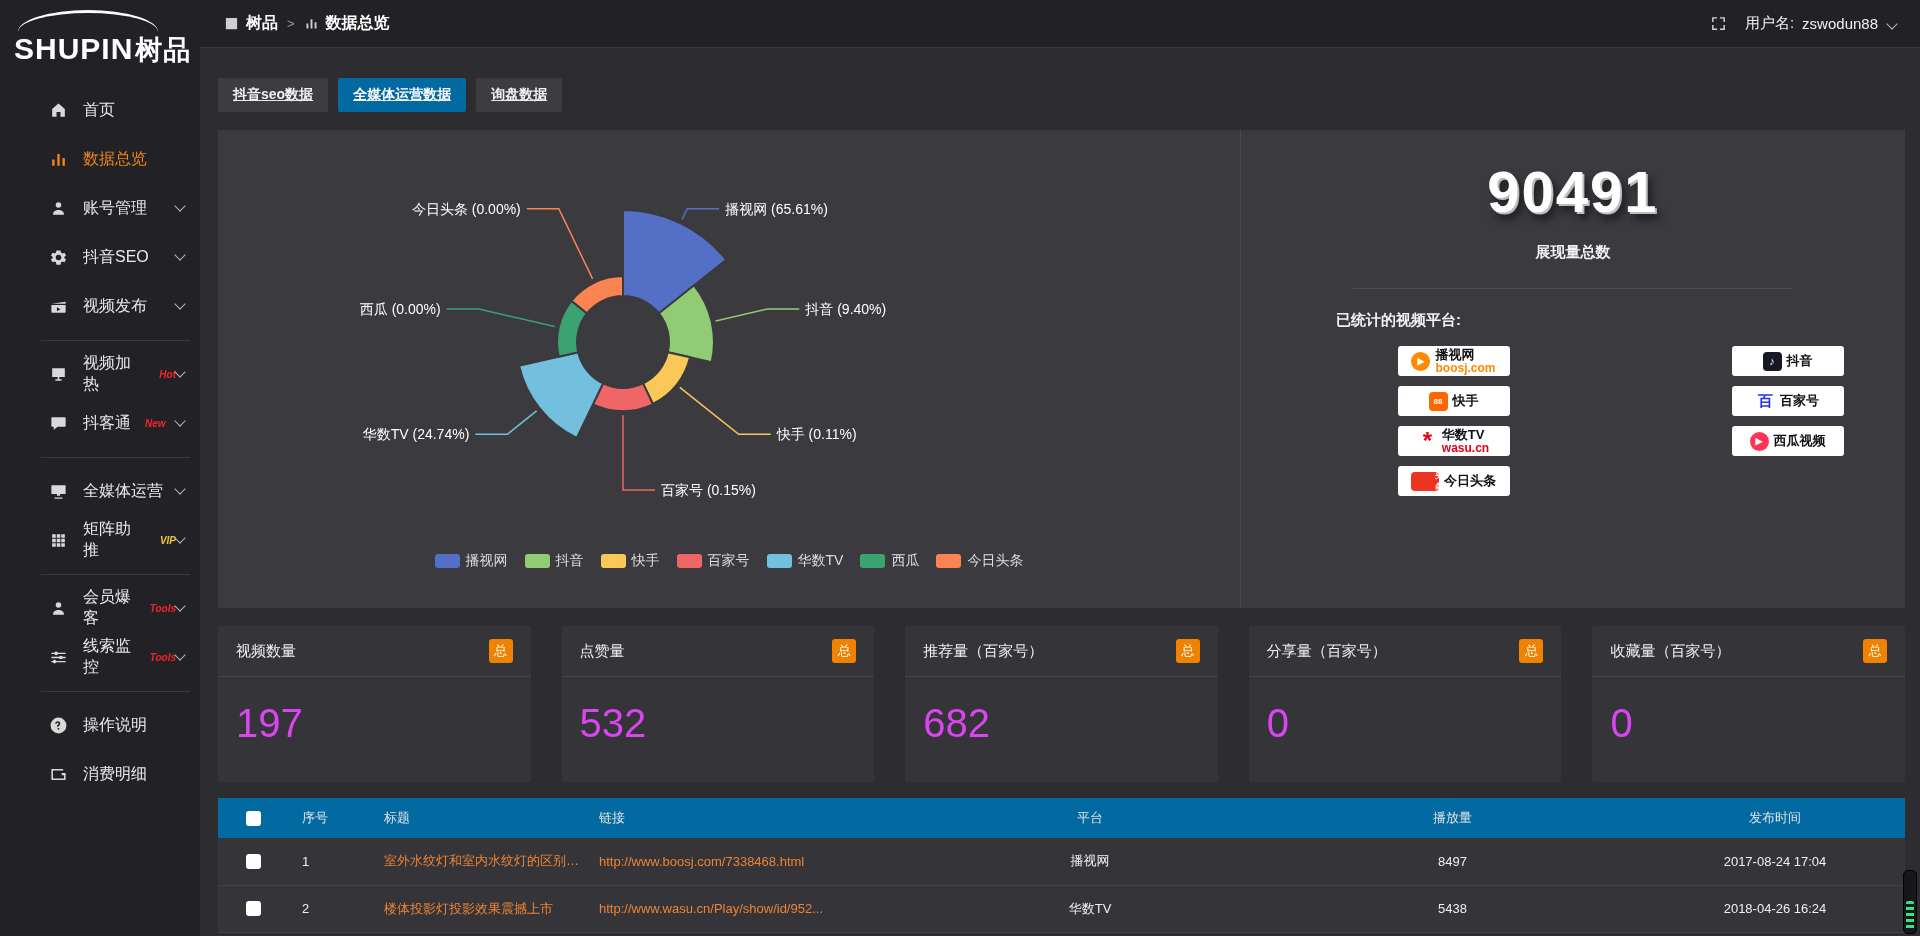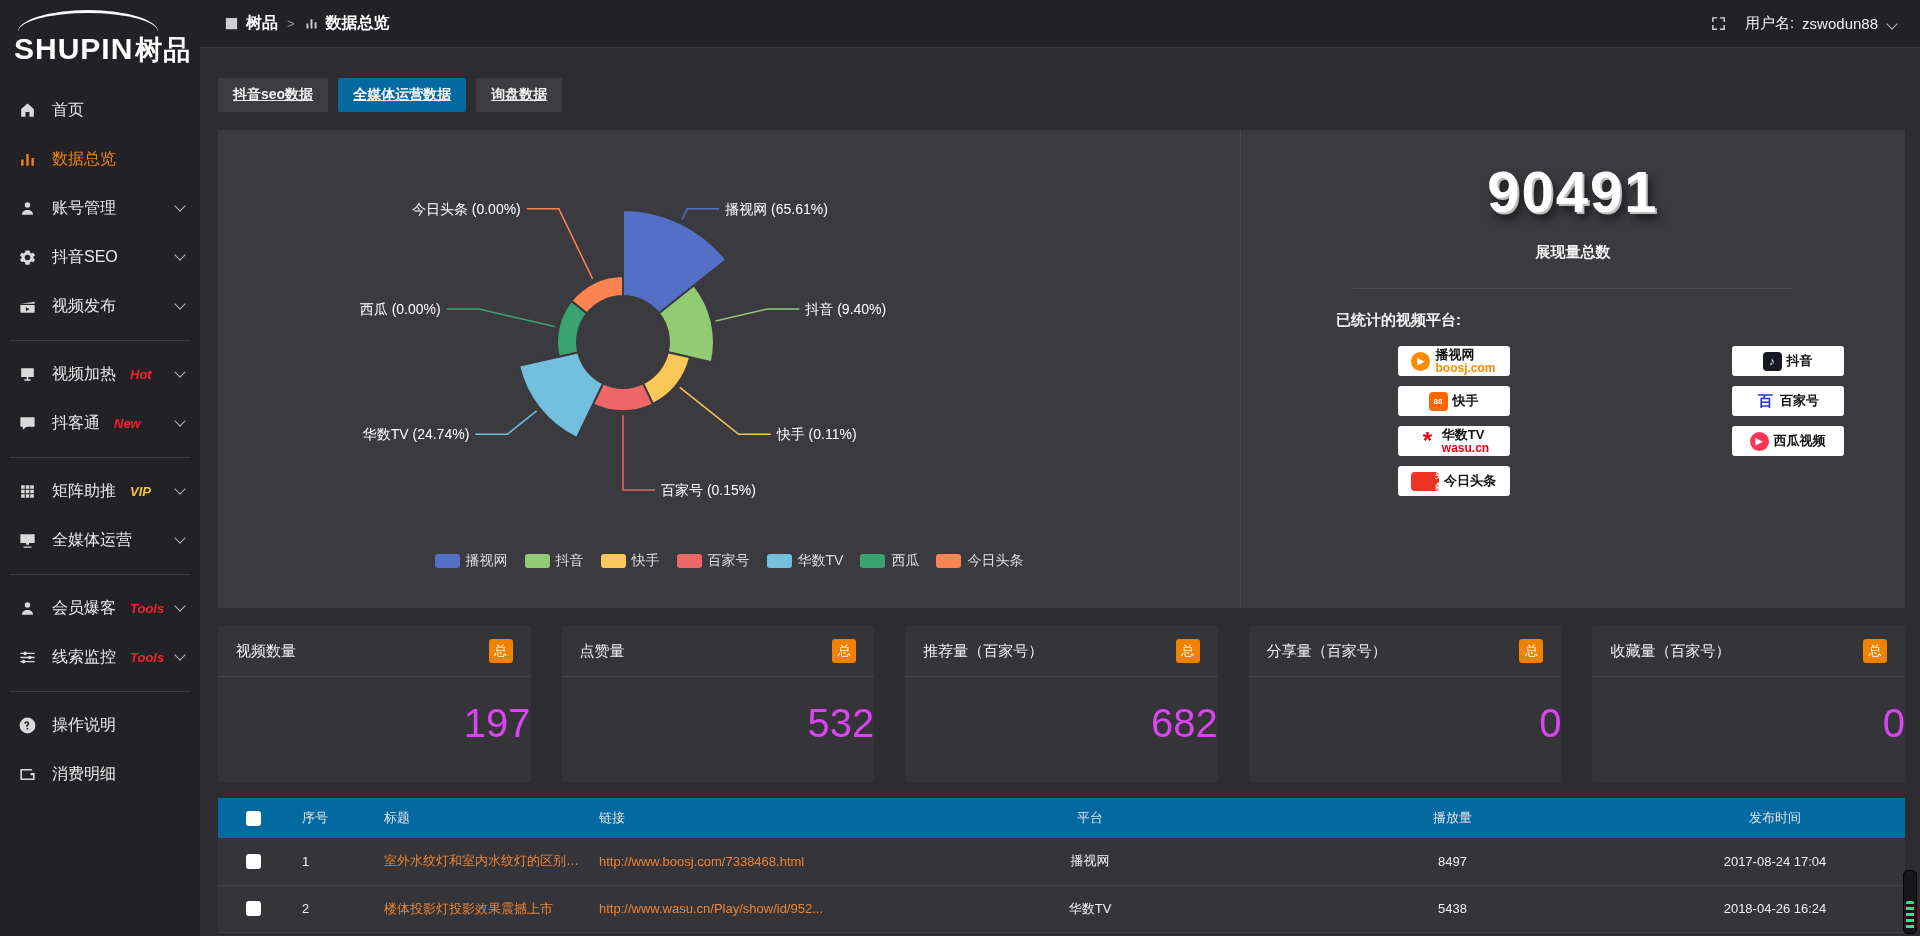--- a/index.html
+++ b/index.html
@@ -9,28 +9,28 @@
     font-family:"Liberation Sans", sans-serif;
     display:flex;
   }
   
   .sidebar { width:200px; height:100%; background:#222226; flex-shrink:0; }
   .logo { padding:10px 0 6px 14px; position:relative; }
   .logo-arc { width:140px; height:22px; border-top:3px solid #fff;
               border-radius:50% 50% 0 0 / 100% 100% 0 0; margin-left:4px; }
   .logo-text { font-size:30px; font-weight:800; color:#fff; letter-spacing:1px; line-height:1.1; }
   .logo-text .cn { font-size:27px; margin-left:2px; }
-  .side-menu { margin-top:14px; }
+  .side-menu { margin-top:14px;padding-left:31px; }
   .side-divider { height:1px; background:#3a3a3e; margin:9px 10px; }
   .side-item { display:flex; align-items:center; height:49px; padding:0 16px 0 18px;
                font-size:16px; color:#e9e9e9; cursor:pointer; }
   .side-item .icn { width:19px; height:19px; margin-right:15px; color:#d9d9d9; flex-shrink:0; }
   .side-item.active { color:#f08519; }
   .side-item.active .icn { color:#f08519; }
-  .side-tag { font-style:italic; font-weight:800; font-size:13px; margin-left:14px; }
+  .side-tag { font-style:italic; font-weight:800; font-size:10px; margin-left:14px; }
   .chev { width:8px; height:8px; border-right:1.7px solid #b5b5b5; border-bottom:1.7px solid #b5b5b5;
           transform:rotate(45deg); margin-left:auto; margin-top:-4px; flex-shrink:0; }
   .side-item .spacer { margin-left:auto; }
   
   .main { flex:1; display:flex; flex-direction:column; min-width:0; }
   .topbar { height:48px; background:#222226; border-bottom:1px solid #3a3a3e;
             display:flex; align-items:center; padding:0 24px; flex-shrink:0; }
   .crumb { display:flex; align-items:center; gap:7px; font-size:16px; font-weight:700; color:#fff; }
   .crumb .icn { width:15px; height:15px; color:#cfcfcf; }
   .crumb-sep { color:#9a9a9a; font-size:13px; font-weight:400; margin:0 2px; }
@@ -60,21 +60,21 @@
   .platform-grid { margin:16px 0 0 95px; display:grid; grid-template-columns:112px 112px;
                    grid-template-rows:repeat(4,30px); grid-auto-flow:column;
                    column-gap:222px; row-gap:10px; justify-content:center; }
   .pill { background:#fff; border-radius:3px; display:flex; align-items:center; justify-content:center;
           gap:5px; color:#111; font-weight:700; font-size:13px; padding:0 5px; }
   .pill-text { display:flex; flex-direction:column; align-items:flex-start; line-height:1.05; }
   .pill-sub { font-size:12px; font-weight:700; }
   .glyph { width:19px; height:19px; display:flex; align-items:center; justify-content:center;
            color:#fff; font-weight:800; flex-shrink:0; }
   
-  .cards { display:flex; gap:31px; margin-top:18px;text-align:right; }
+  .cards { display:flex; gap:31px; margin-top:18px; }
   .card { flex:1; background:#343439; height:156px; border-radius:2px; }
   .card-head { display:flex; justify-content:space-between; align-items:center;
                padding:13px 18px; border-bottom:1px solid #45454a; }
   .card-label { font-size:15px; color:#f0f0f0; }
   .badge { min-width:24px; height:24px; background:#ef8201; color:#fff; border-radius:3px;
            display:flex; align-items:center; justify-content:center; font-size:13px; cursor:pointer; }
   .card-value { font-size:40px; font-weight:500; color:#d946ef; padding:24px 0 0 18px; }
   
   .table-wrap { margin-top:16px; }
   table { width:100%; border-collapse:collapse; background:#343439; table-layout:fixed; }
@@ -167,34 +167,34 @@
           </g>
         </svg>
         <span>抖客通</span>
         <span class="side-tag" style="color:#f5222d">New</span>
         <span class="chev"></span>
       </div>
       <div class="side-divider"></div>
       <div class="side-item">
         <svg class="icn" viewBox="0 0 24 24">
           <g fill="currentColor">
+            <path d="M3 4h18v11H3zm7 11h4v2.5h-4zM7 19.5h10V21H7z"></path>
+          </g>
+        </svg>
+        <span>全媒体运营</span>
+        <span class="chev"></span>
+      </div>
+      <div class="side-item">
+        <svg class="icn" viewBox="0 0 24 24">
+          <g fill="currentColor">
             <path d="M4 4h4.5v4.5H4zM9.8 4h4.5v4.5H9.8zM15.5 4H20v4.5h-4.5zM4 9.8h4.5v4.5H4zm5.8 0h4.5v4.5H9.8zm5.7 0H20v4.5h-4.5zM4 15.5h4.5V20H4zm5.8 0h4.5V20H9.8zm5.7 0H20V20h-4.5z"></path>
           </g>
         </svg>
         <span>矩阵助推</span>
         <span class="side-tag" style="color:#f0c53d">VIP</span>
-        <span class="chev"></span>
-      </div>
-      <div class="side-item">
-        <svg class="icn" viewBox="0 0 24 24">
-          <g fill="currentColor">
-            <path d="M3 4h18v11H3zm7 11h4v2.5h-4zM7 19.5h10V21H7z"></path>
-          </g>
-        </svg>
-        <span>全媒体运营</span>
         <span class="chev"></span>
       </div>
       <div class="side-divider"></div>
       <div class="side-item">
         <svg class="icn" viewBox="0 0 24 24">
           <g fill="currentColor">
             <path d="M12 11a3.5 3.5 0 1 0 0-7 3.5 3.5 0 0 0 0 7zm-7 9c0-4 3-6 7-6s7 2 7 6z"></path>
           </g>
         </svg>
         <span>会员爆客</span>

